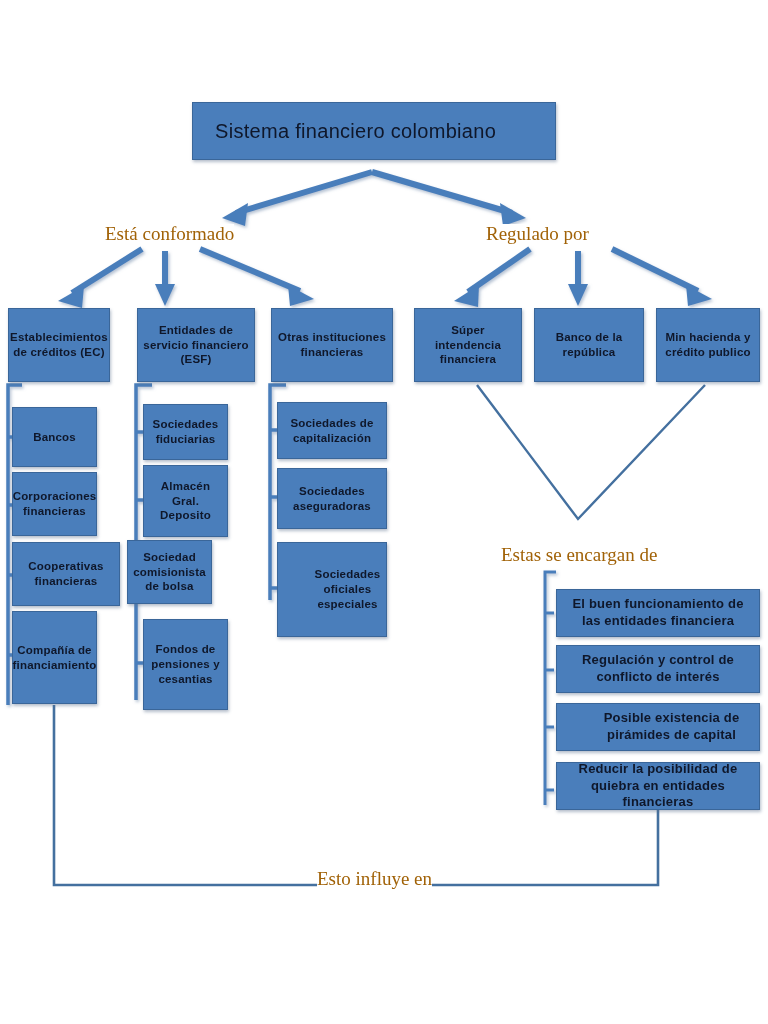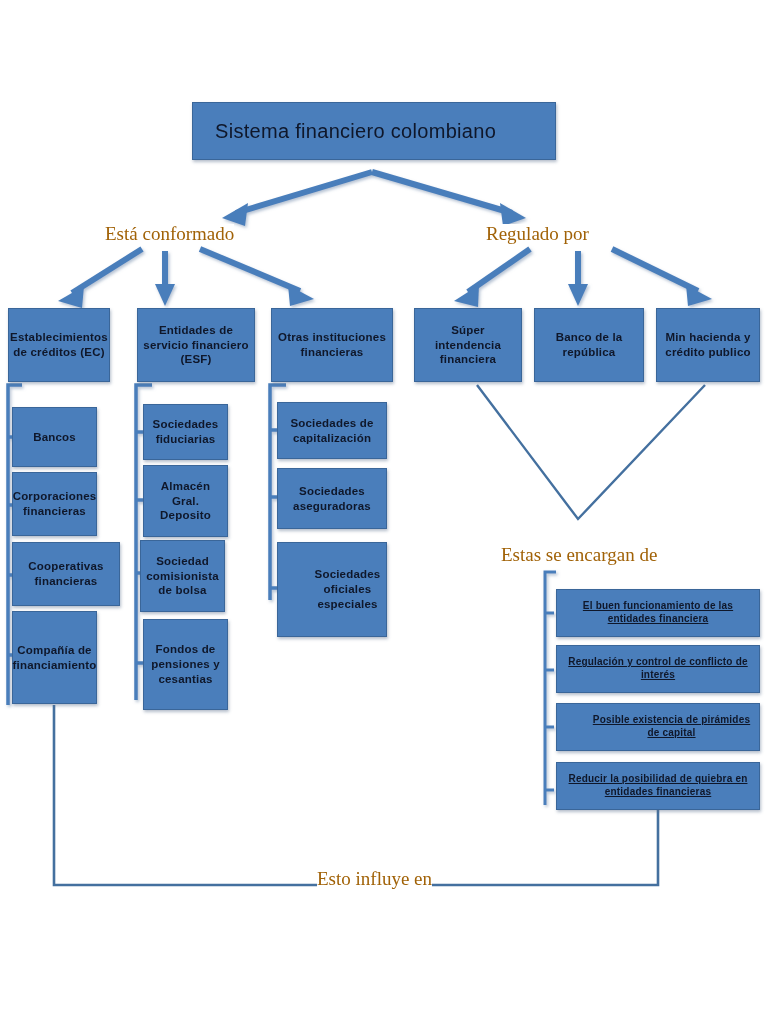--- a/index.html
+++ b/index.html
@@ -46,21 +46,21 @@
   .box-title {
     font-size: 20px;
     font-weight: normal;
     letter-spacing: 0.3px;
     line-height: 1.2;
     justify-content: flex-start;
     padding-left: 22px;
   }
   .lvl3 { font-size: 11.5px; }
   .sub  { font-size: 11.5px; }
-  .task { font-size: 10px; text-decoration: underline; }
+  .task { font-size: 13px; }
   .conn-label {
     position: absolute;
     font-family: "Liberation Serif", serif;
     font-size: 19px;
     color: #a16207;
     white-space: nowrap;
     background: #ffffff;
     z-index: 3;
     line-height: 1;
   }
@@ -180,21 +180,21 @@
   <div class="box sub" style="left:12px; top:472px; width:85px; height:64px;">Corporaciones financieras</div>
 
   <div class="box sub" style="left:12px; top:542px; width:108px; height:64px;">Cooperativas financieras</div>
 
   <div class="box sub" style="left:12px; top:611px; width:85px; height:93px;">Compañía de financiamiento</div>
 
   <div class="box sub" style="left:143px; top:404px; width:85px; height:56px;">Sociedades fiduciarias</div>
 
   <div class="box sub" style="left:143px; top:465px; width:85px; height:72px;">Almacén Gral. Deposito</div>
 
-  <div class="box sub" style="left:140px; top:540px; width:85px; height:72px;">Sociedad comisionista de bolsa</div>
+  <div class="box sub" style="left:127px; top:540px; width:85px; height:64px;">Sociedad comisionista de bolsa</div>
 
   <div class="box sub" style="left:143px; top:619px; width:85px; height:91px;">Fondos de pensiones y cesantias</div>
 
   <div class="box sub" style="left:277px; top:402px; width:110px; height:57px;">Sociedades de capitalización</div>
 
   <div class="box sub" style="left:277px; top:468px; width:110px; height:61px;">Sociedades aseguradoras</div>
 
   <div class="box sub" style="left:277px; top:542px; width:110px; height:95px;padding-left:36px;">Sociedades oficiales especiales</div>
 
   <div class="box task" style="left:556px; top:589px; width:204px; height:48px;">El buen funcionamiento de las entidades financiera</div>

